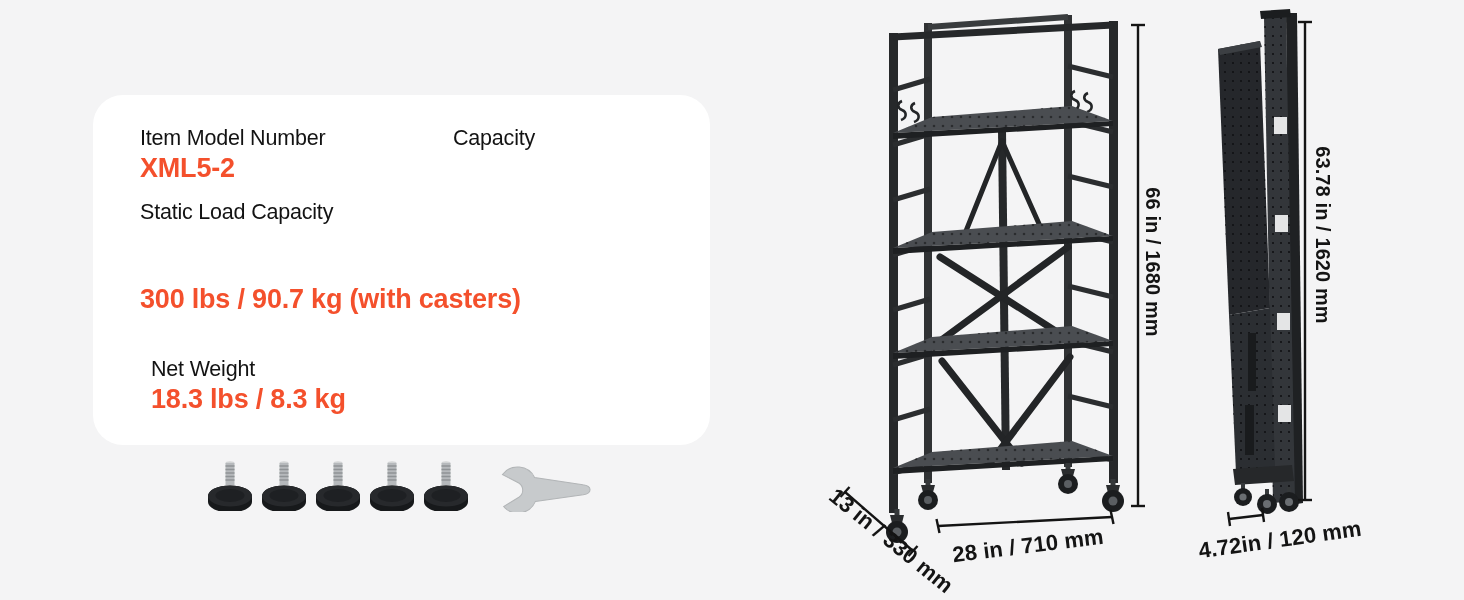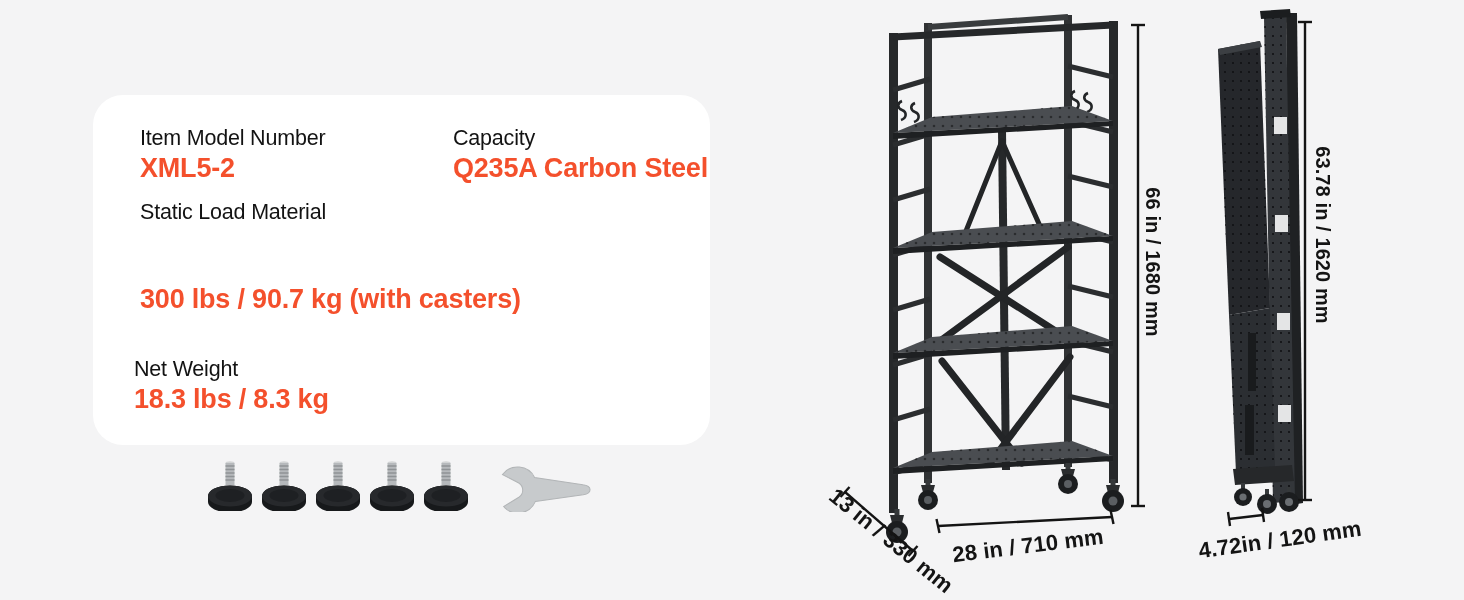--- a/index.html
+++ b/index.html
@@ -63,29 +63,28 @@
     </defs>
   </svg>
 
   <div class="spec-card">
     <div class="spec-block" style="left:47px;top:32px">
       <div class="spec-label">Item Model Number</div>
       <div class="spec-value">XML5-2</div>
     </div>
     <div class="spec-block" style="left:360px;top:32px">
       <div class="spec-label">Capacity</div>
-      <div class="spec-value">Q235A Carbon Steel</div>
     </div>
     <div class="spec-block" style="left:47px;top:106px">
-      <div class="spec-label">Static Load Material</div>
+      <div class="spec-label">Static Load Capacity</div>
     </div>
     <div class="spec-block" style="left:47px;top:185px">
       <div class="spec-value">300 lbs / 90.7 kg (with casters)</div>
     </div>
-    <div class="spec-block" style="left:41px;top:263px">
+    <div class="spec-block" style="left:58px;top:263px">
       <div class="spec-label">Net Weight</div>
       <div class="spec-value">18.3 lbs / 8.3 kg</div>
     </div>
   </div>
 
   <svg class="foot-icon" style="left:207px" viewBox="0 0 46 52">
       <use href="#foot-sym"></use>
     </svg>
   <svg class="foot-icon" style="left:261px" viewBox="0 0 46 52">
       <use href="#foot-sym"></use>

